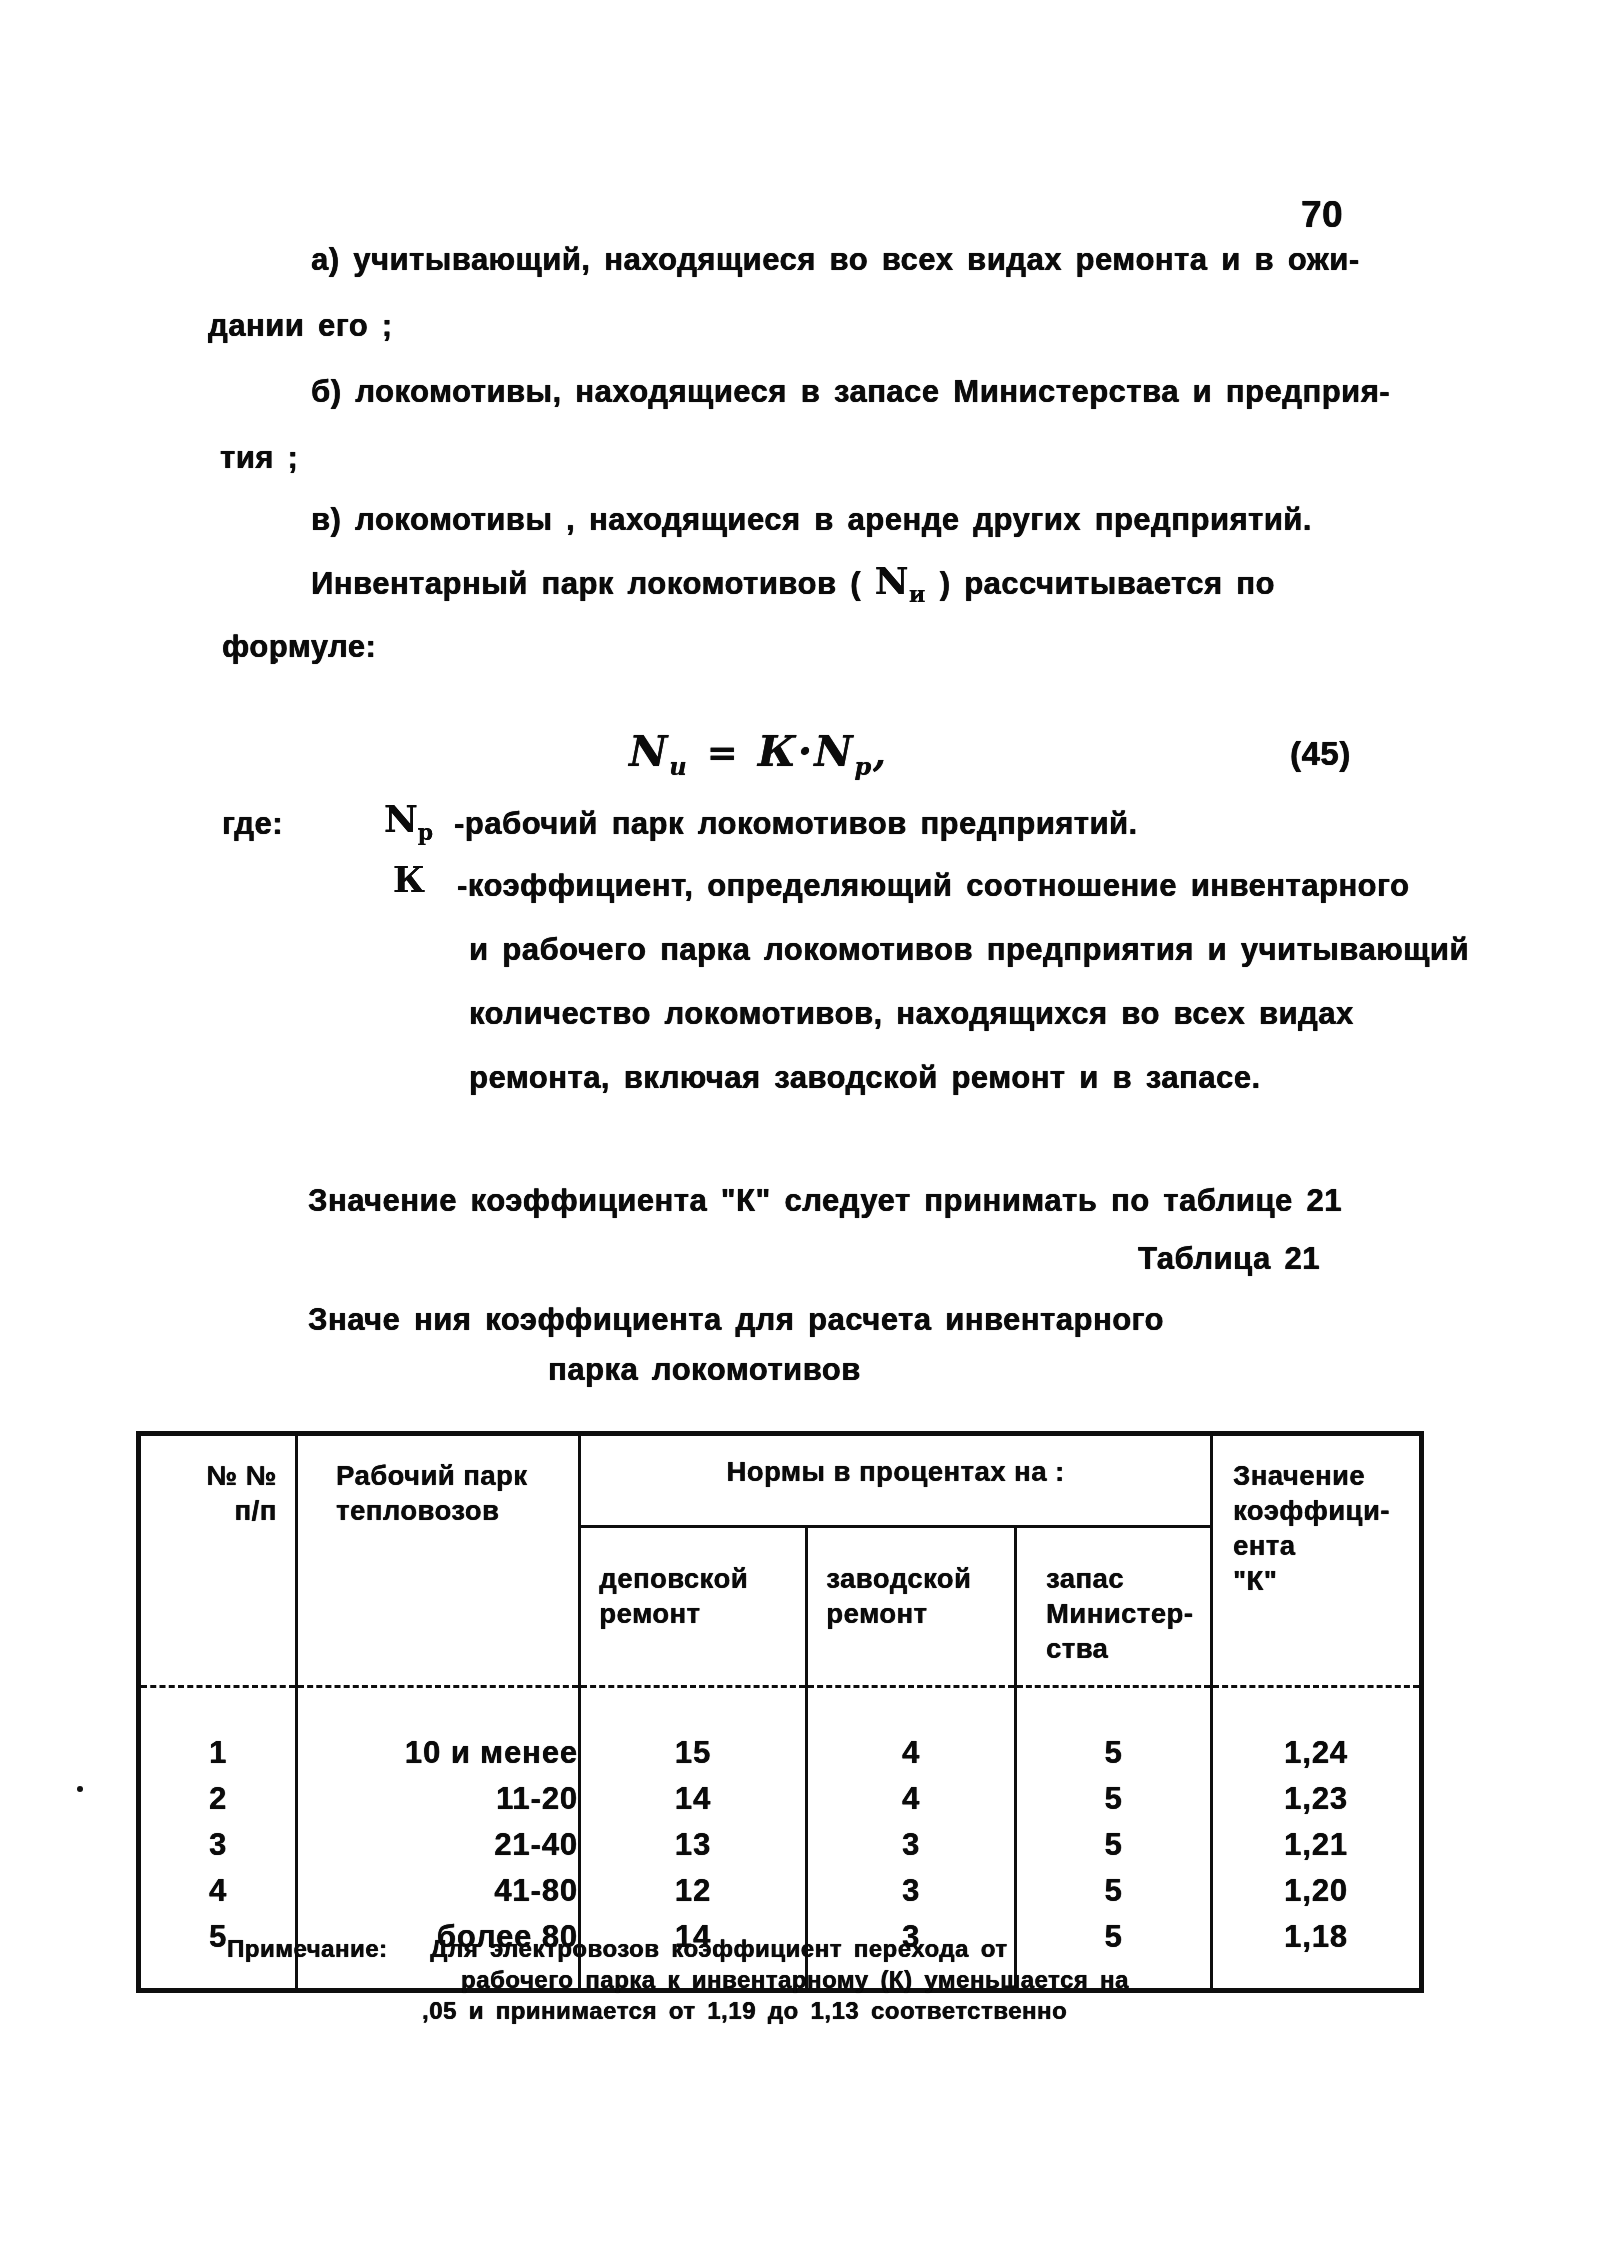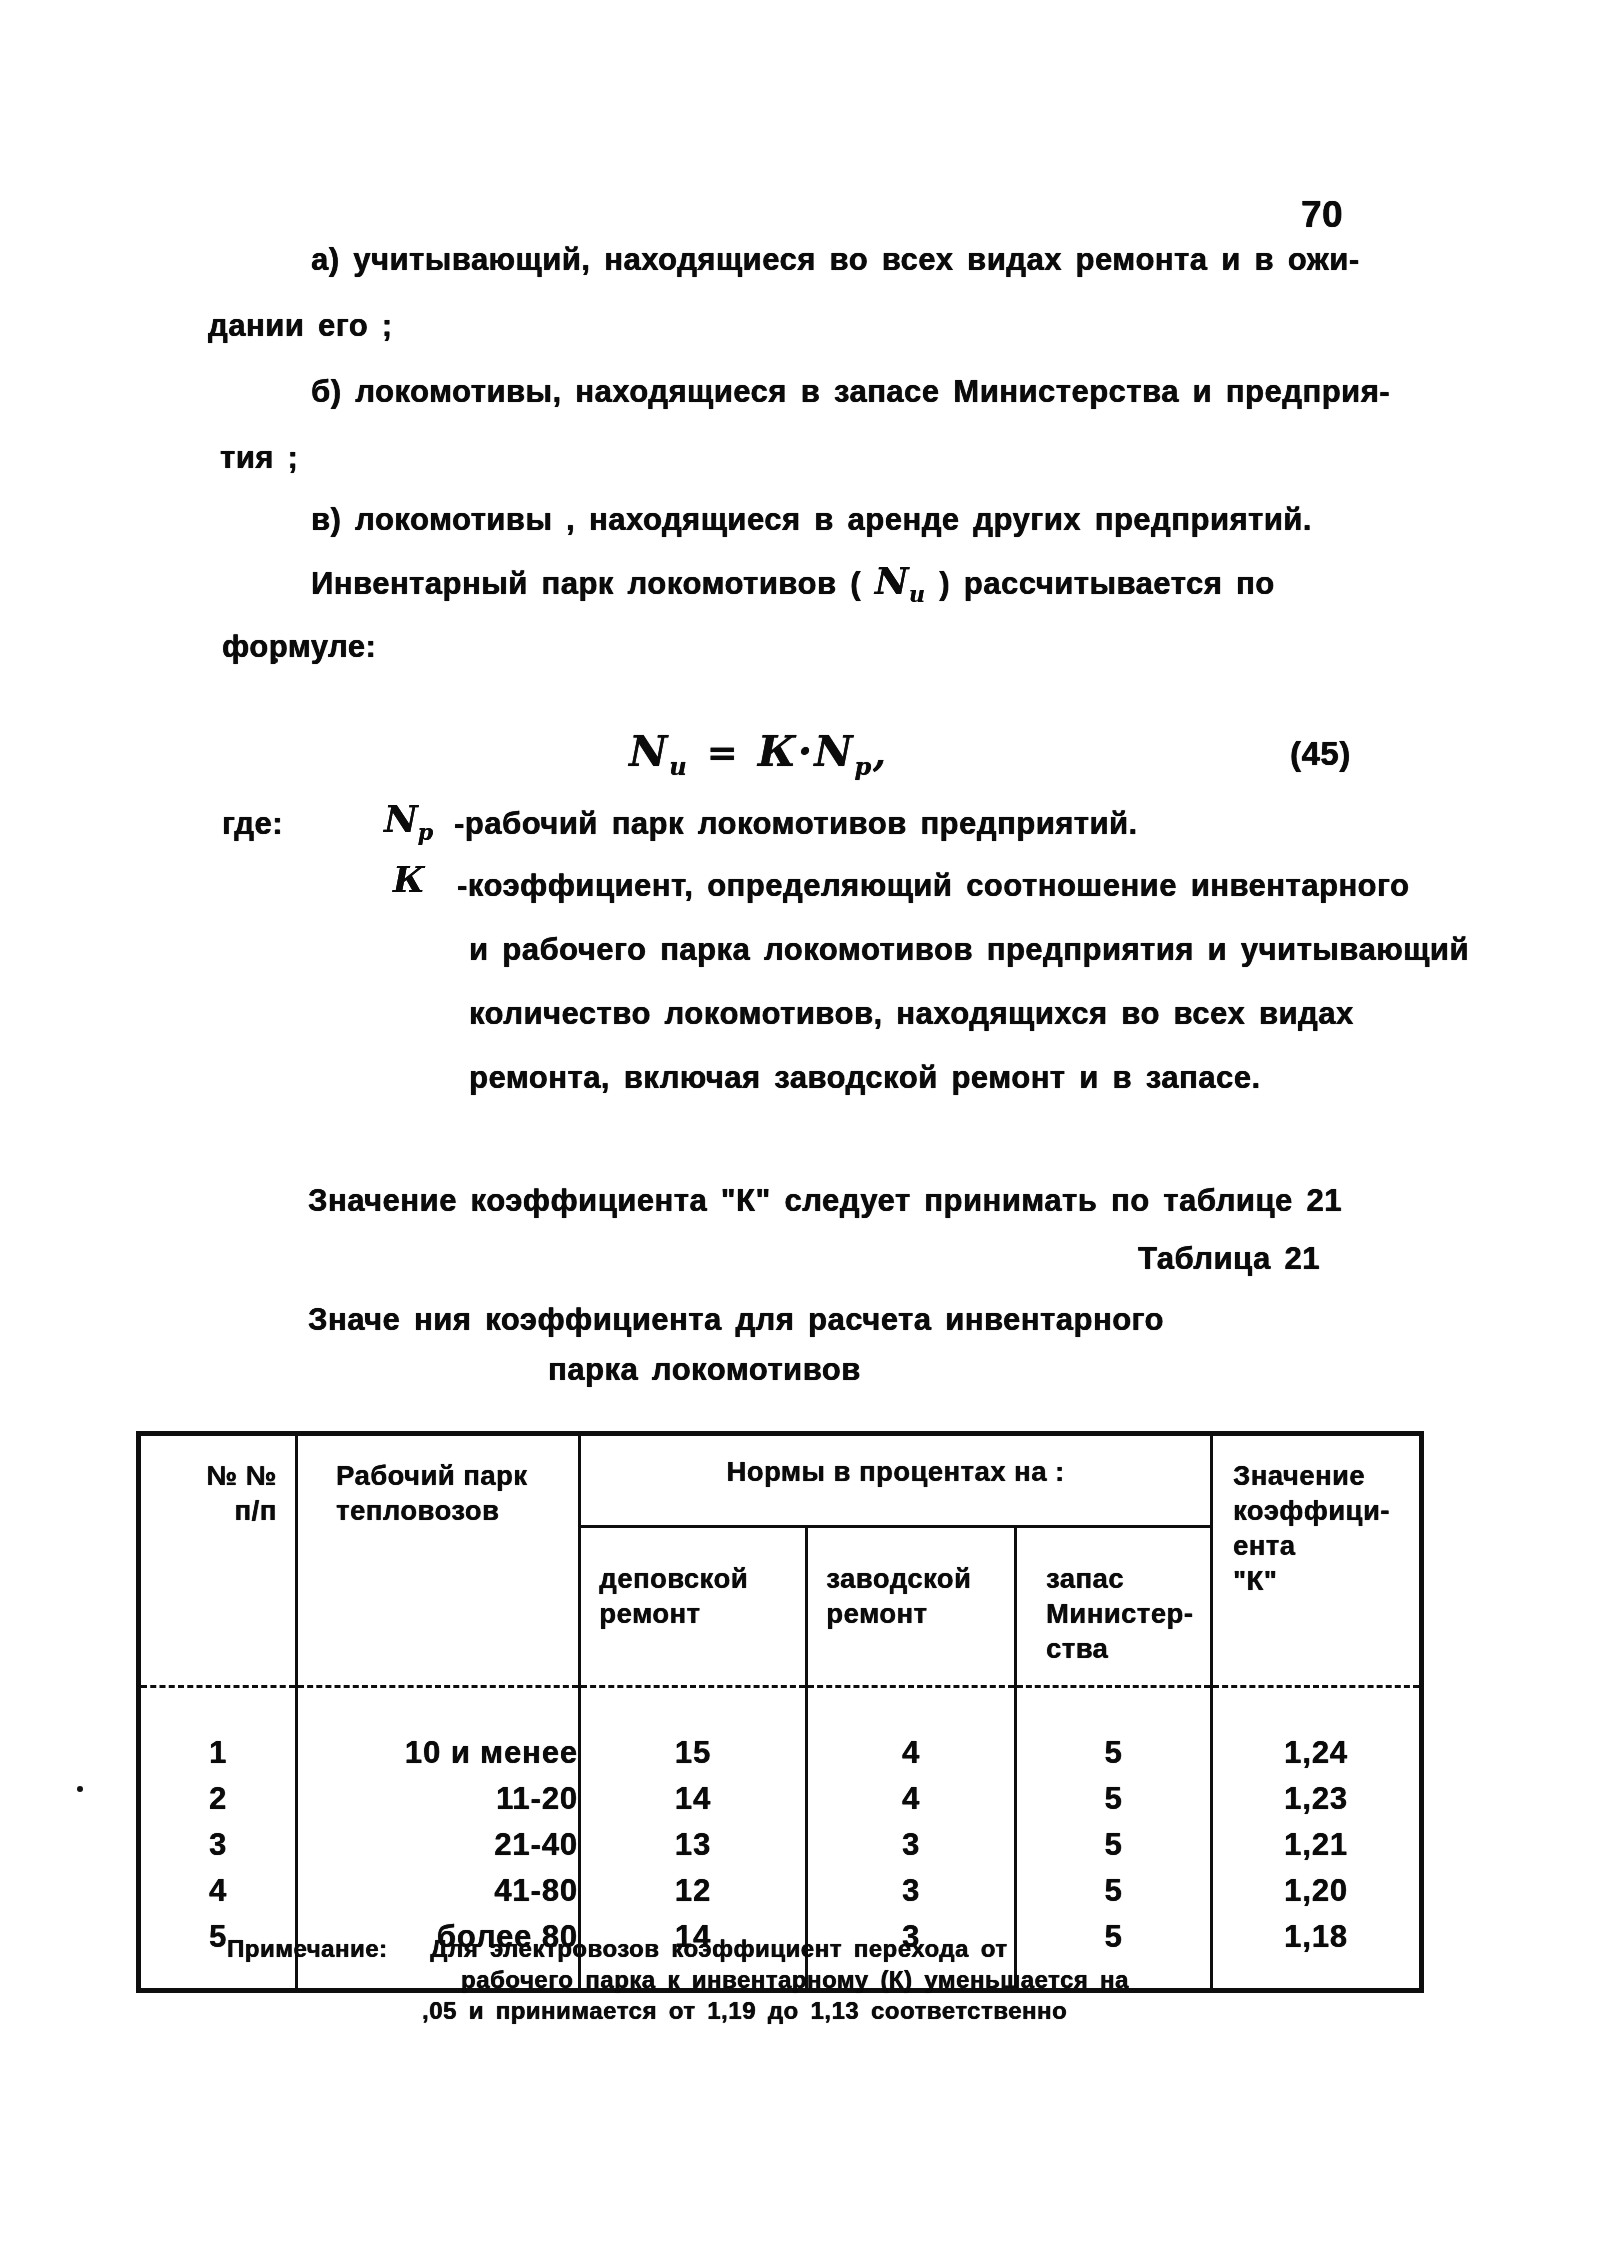--- a/index.html
+++ b/index.html
@@ -19,21 +19,20 @@
     letter-spacing:0.5px;
     word-spacing:4.6px;
     text-shadow:0 0 0.7px #000, 0.5px 0.4px 0 rgba(0,0,0,.55), -0.3px 0.3px 0 rgba(0,0,0,.35);
   }
   .fs40{font-size:37px;}
   .fs36{font-size:33px;}
   .fs33{font-size:24px;}
   
   .sym{
     font-family:"DejaVu Serif",serif;
-    font-style:italic;
     font-weight:700;
     font-size:37px;
     text-shadow:0 0 0.6px #000;
   }
   .sym sub{font-size:22px;line-height:0;}
   .formula{
     font-family:"DejaVu Serif",serif;
     font-style:italic;font-weight:700;
     font-size:42px;letter-spacing:1.8px;
     text-shadow:0 0 0.7px #000;

